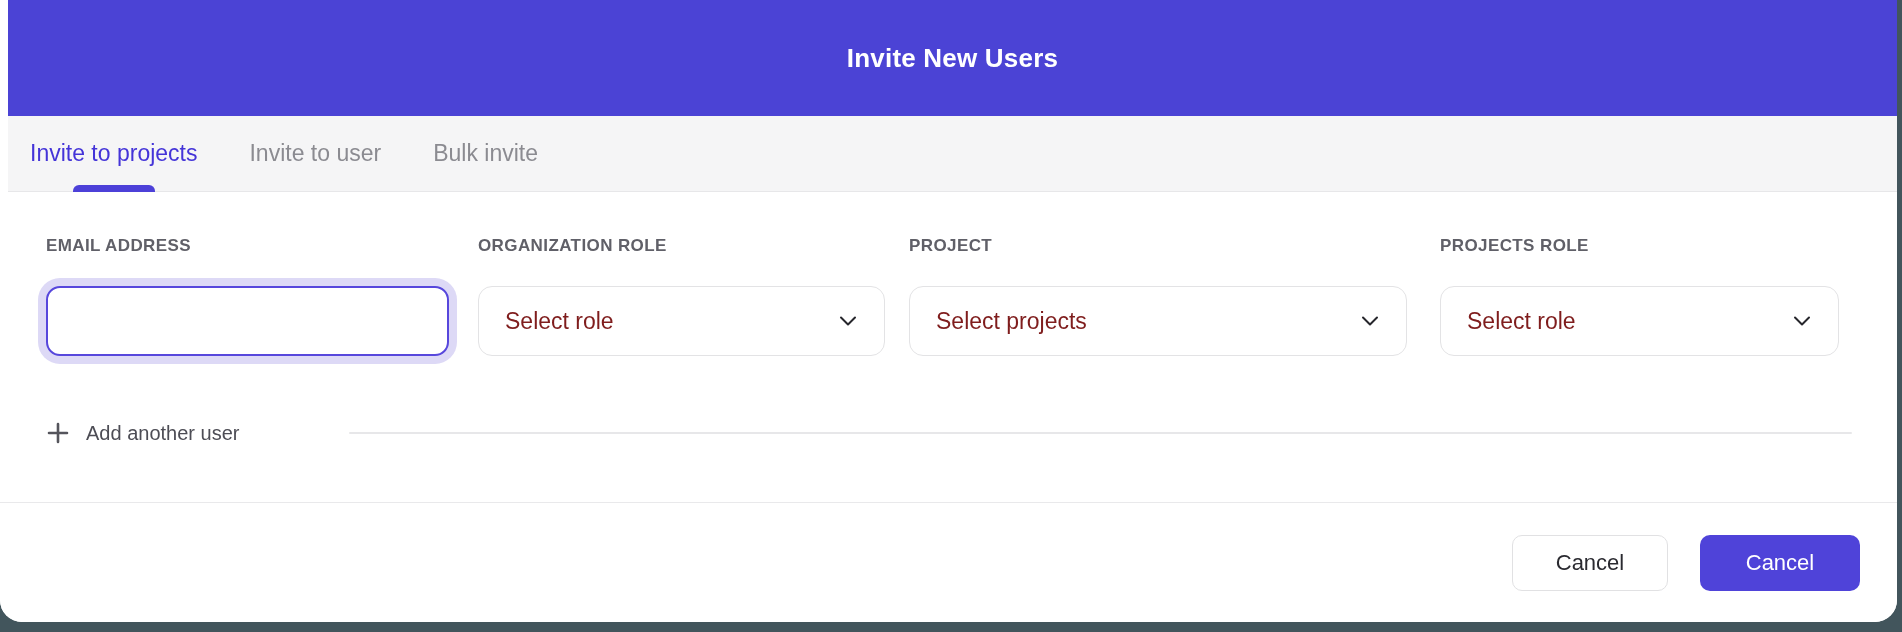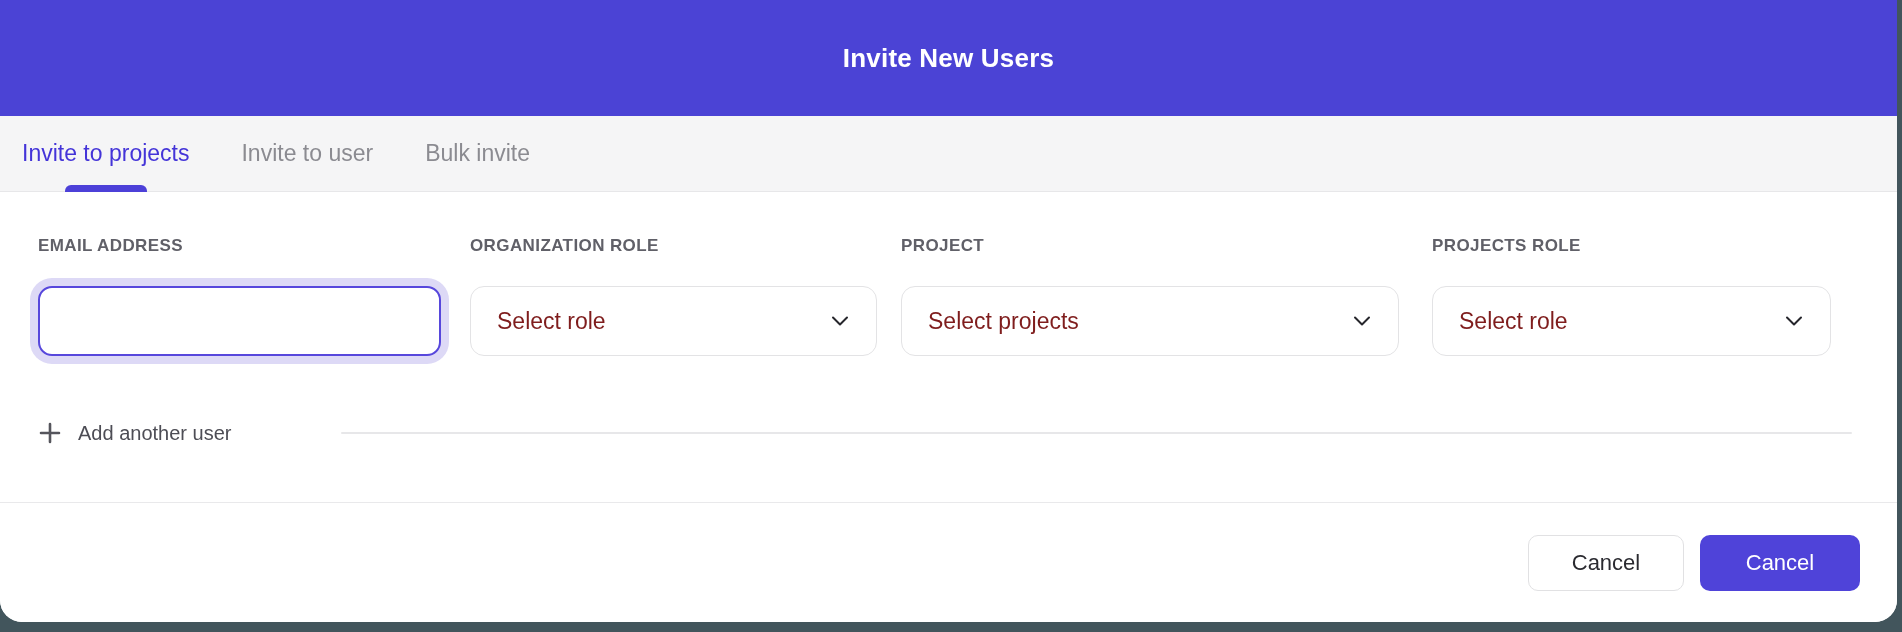--- a/index.html
+++ b/index.html
@@ -9,20 +9,21 @@
     background: #42555c;
     font-family: "Liberation Sans", sans-serif;
   }
   .modal {
     position: absolute;
     left: 0; top: 0;
     width: 1897px; height: 622px;
     background: #ffffff;
     border-radius: 0 0 22px 22px;
     overflow: hidden;
+    padding-left: 8px;
   }
   
   .modal-header {
     height: 116px;
     background: #4b43d5;
     display: flex;
     align-items: center;
     justify-content: center;
   }
   .modal-title {
@@ -147,21 +148,21 @@
   
   .footer {
     position: absolute;
     left: 0; right: 0; bottom: 0;
     height: 120px;
     border-top: 1px solid #e9e9eb;
     background: #ffffff;
     display: flex;
     align-items: center;
     justify-content: flex-end;
-    gap: 16px;
+    gap: 32px;
     padding-right: 37px;
   }
   .btn {
     height: 56px;
     border-radius: 10px;
     font-size: 22px;
     font-family: "Liberation Sans", sans-serif;
     display: flex;
     align-items: center;
     justify-content: center;

